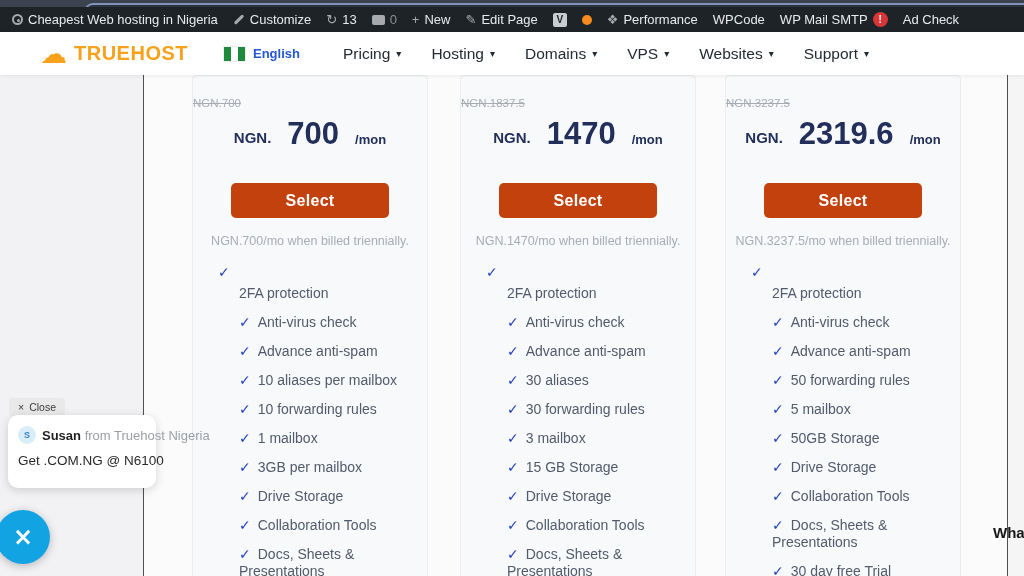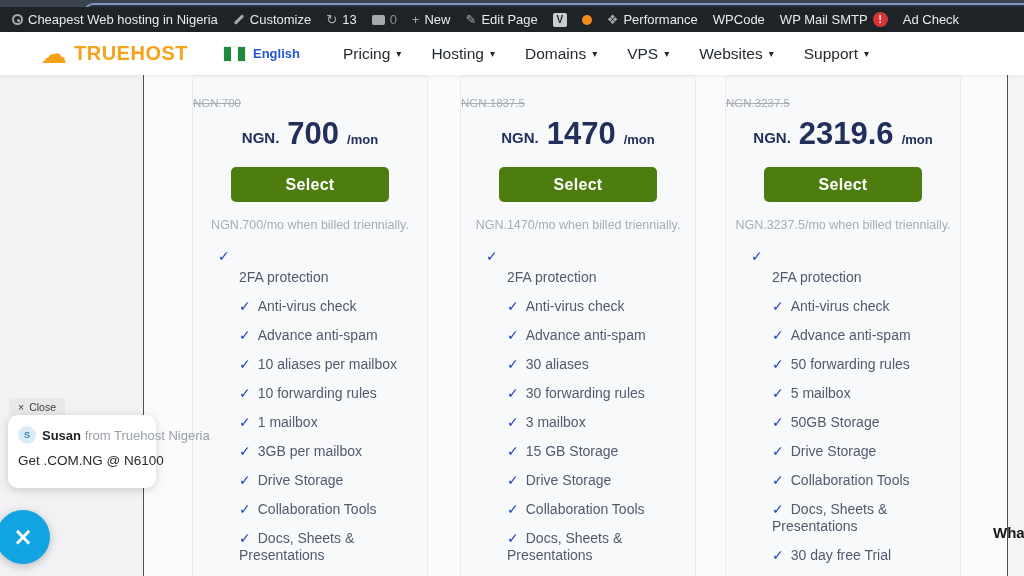--- a/index.html
+++ b/index.html
@@ -44,25 +44,25 @@
 
   
   .leftstrip { position:absolute; left:0; top:75px; width:144px; height:501px; background:#f2f2f4; border-right:1px solid #4f4f4f; }
   .rightline { position:absolute; left:1007px; top:75px; width:1px; height:501px; background:#4f4f4f; z-index:2; }
   .rightstrip { position:absolute; left:1008px; top:75px; width:16px; height:501px; background:#f5f5f6; }
 
   .plan { position:absolute; top:75px; width:236px; height:520px; background:#f8f9fb;
     border:1px solid #ececf0; border-radius:4px; padding-top:21px; }
   .plan.p0 { left:192px; } .plan.p1 { left:460px; } .plan.p2 { left:725px; }
   .oldprice { text-align:left; color:#a6abb4; font-size:11.5px; text-decoration:line-through; height:14px; }
-  .pricerow { display:flex; justify-content:center; align-items:flex-end; gap:8px; margin-top:3px; height:36px; color:#222f5b; }
+  .pricerow { display:flex; justify-content:center; align-items:flex-end; gap:16px; margin-top:3px; height:36px; color:#222f5b; }
   .cur { font-weight:bold; font-size:15px; padding-bottom:4px; }
   .amount { font-weight:bold; font-size:31px; line-height:32px; }
   .per { font-weight:bold; font-size:13px; padding-bottom:3px; }
-  .selectbtn { display:block; margin:17px auto 0; width:158px; height:35px; background:#4d7c0f; border:none;
+  .selectbtn { display:block; margin:33px auto 0; width:158px; height:35px; background:#c2410c; border:none;
     border-radius:5px; color:#fff; font-weight:bold; font-size:16px; letter-spacing:.3px; cursor:pointer;
     font-family:"Liberation Sans","DejaVu Sans",sans-serif; }
   .note { margin:15px auto 0; max-width:218px; text-align:center; color:#a8adb5; font-size:12.5px; line-height:17px; }
   .features { padding:14px 16px 0 25px; }
   .feat { margin:12px 0 0 21px; font-size:14px; color:#515b6b; line-height:17px; }
   .feat .chk { color:#2443c0; font-weight:bold; margin-right:7px; font-family:"DejaVu Sans",sans-serif; }
   .feat.first { margin:0; }
   .feat.first .chk { display:block; margin:0 0 4px 0; }
   .feat.first .lbl { display:block; margin-left:21px; }
   .feat.second { margin-top:12px; }

